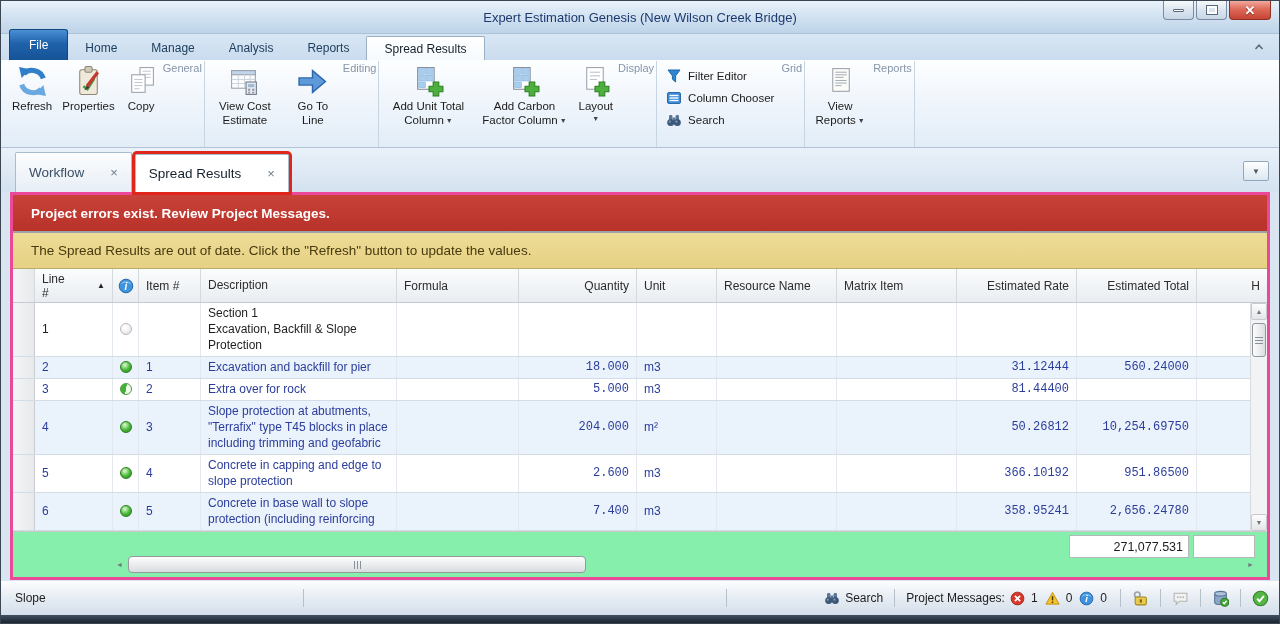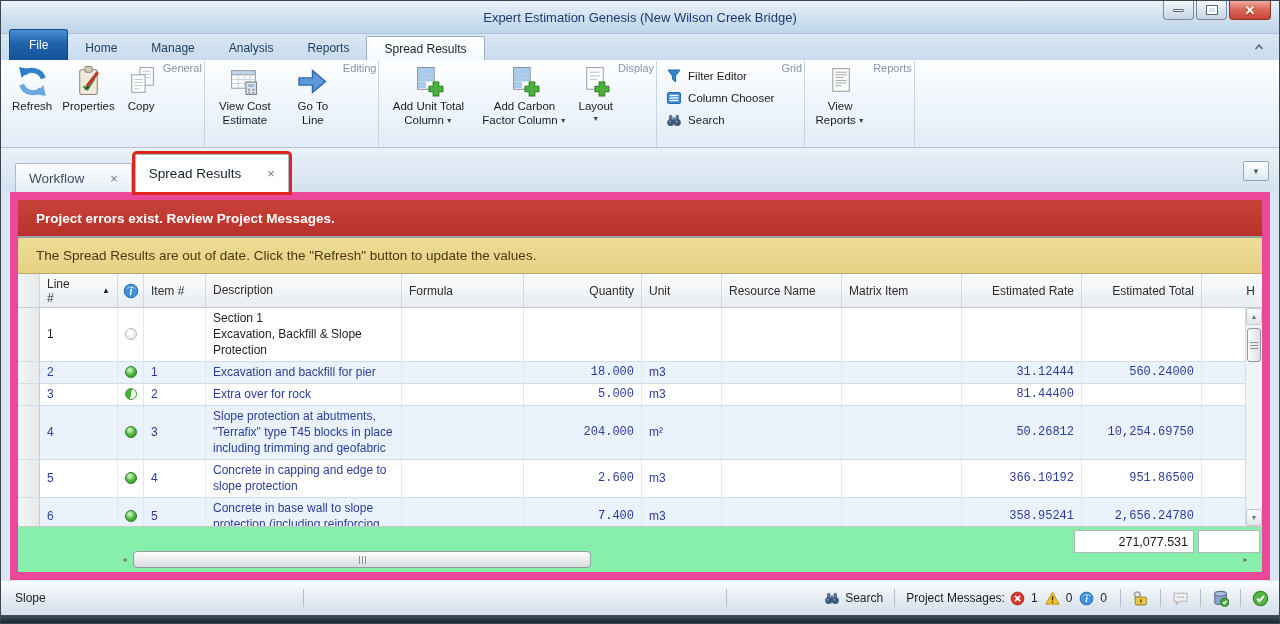--- a/index.html
+++ b/index.html
@@ -40,30 +40,30 @@
   .big-btn .lbl { display:inline; }
   .dd { font-size:7px; color:#3a4450; margin-left:2px; vertical-align:1px;}
   .dd.block { display:block; margin:1px auto 0; }
   .w66 .lblwrap{max-width:66px;} .w50 .lblwrap{max-width:50px;} .w84 .lblwrap{max-width:84px;} .w88 .lblwrap{max-width:88px;} .w56 .lblwrap{max-width:56px;}
   .smallcol { display:flex; flex-direction:column; justify-content:flex-start; padding:5px 4px 0; gap:3px;}
   .small-btn { display:flex; align-items:center; gap:6px; font-size:11.5px; color:#1c1c1c; height:19px; padding:0 3px; cursor:default;}
   .ic16 { width:16px; height:16px; flex:0 0 16px;}
 
   
   .tabstrip { height:44px; flex:0 0 44px; background:linear-gradient(#eaf1f9,#d3e2f0); display:flex; align-items:flex-end; padding:0 0 0 14px; position:relative;}
-  .doctab { height:29px; display:flex; align-items:center; gap:26px; padding:0 13px; font-size:13.5px; color:#3a4f66;
+  .doctab { height:40px; display:flex; align-items:center; gap:26px; padding:0 13px; font-size:13.5px; color:#3a4f66;
     background:linear-gradient(#fcfdfe,#e7eef6); border:1px solid #a9bccd; border-bottom:none; border-radius:2px 2px 0 0; margin-right:3px; cursor:default;}
   .doctab .x { font-size:13px; color:#6d7d8d; }
   .doctab.active { background:#fff; color:#15202c; height:38px; box-shadow:0 0 0 3px #e0261a; position:relative; z-index:2;}
   .tab-dd-btn { position:absolute; right:10px; bottom:11px; width:26px; height:20px; border:1px solid #93a7ba;
     background:linear-gradient(#fdfefe,#dde7f1); border-radius:2px; display:flex; align-items:center; justify-content:center; font-size:8px; color:#4a5866;}
 
   
   .main { flex:1; padding:0 9px; background:#d9e5f1; }
-  .content { border:8px solid #ec4899; height:388px; display:flex; flex-direction:column; background:#fff; }
+  .content { border:3px solid #ec4899; height:388px; display:flex; flex-direction:column; background:#fff; }
   .banner-error { flex:0 0 36px; background:linear-gradient(#c8423a,#b93229); color:#fff; font-size:13.5px; font-weight:bold;
     display:flex; align-items:center; padding-left:18px; }
   .banner-warning { flex:0 0 38px; background:linear-gradient(#eedc96,#e6d184); color:#473a0e; font-size:13.5px;
     display:flex; align-items:center; padding-left:18px; border-top:2px solid #9aa2a8; border-bottom:1px solid #b8ab6e;}
 
   
   .grid { flex:1; display:flex; flex-direction:column; overflow:hidden; background:#fff;}
   .ghead { flex:0 0 34px; display:flex; background:linear-gradient(#fbfcfd,#e9edf1); border-bottom:1px solid #c3cad1; font-size:12px; color:#2c2c2c;}
   .ghead .hcell { display:flex; align-items:center; padding:0 7px; border-right:1px solid #d4d9de; }
   .hcell.num { justify-content:flex-end; }

